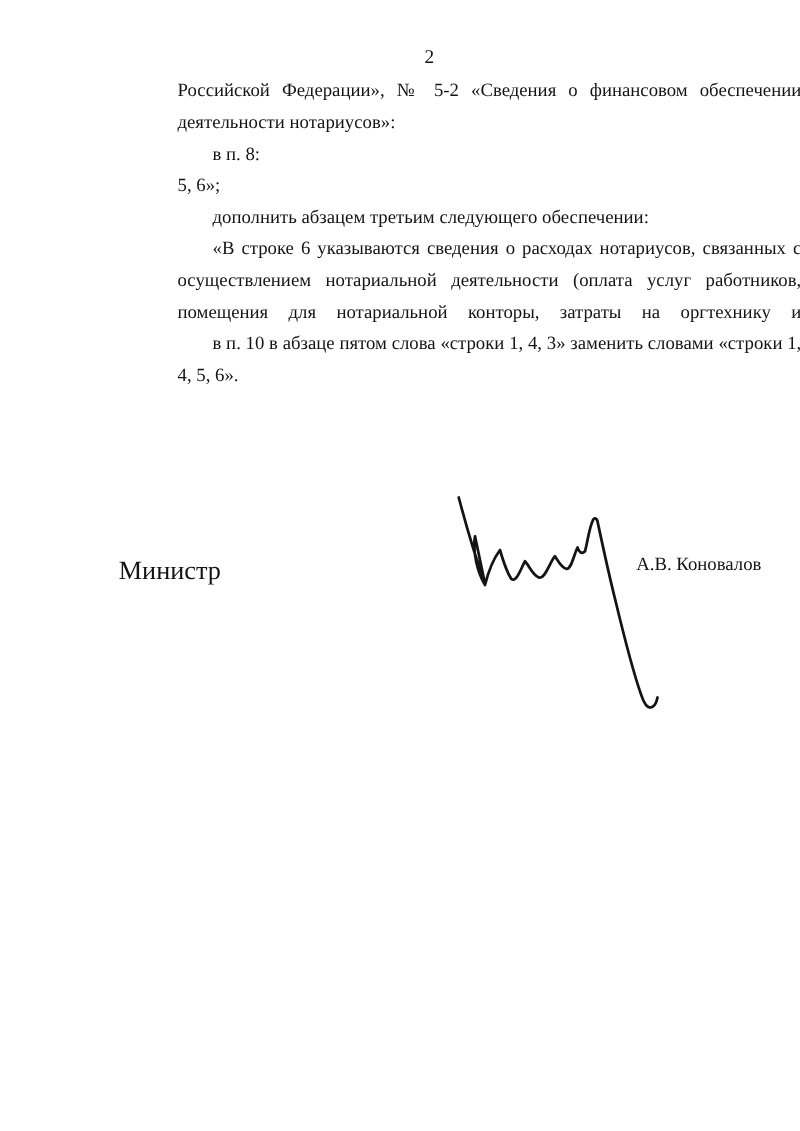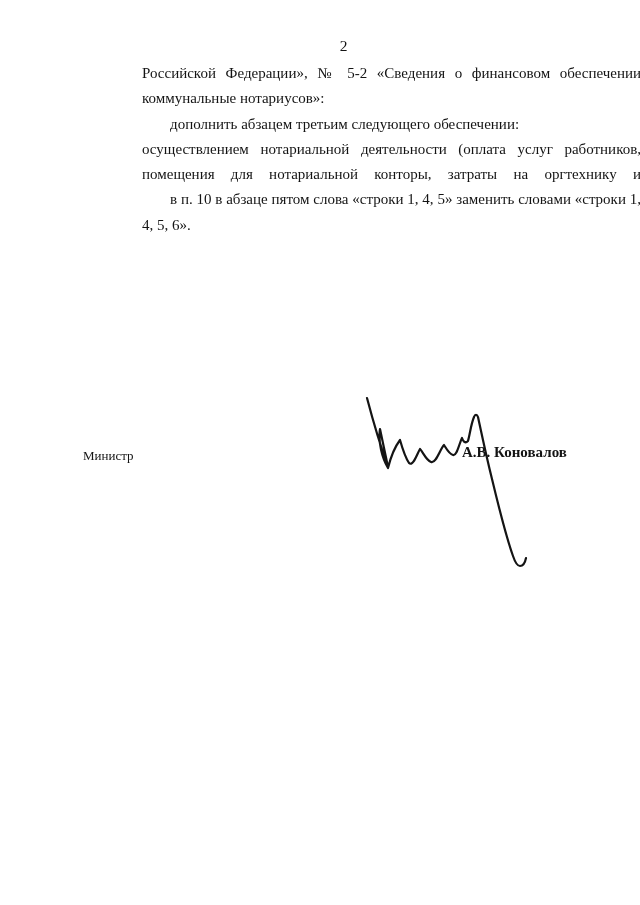--- a/index.html
+++ b/index.html
@@ -26,46 +26,49 @@
     white-space:nowrap;
   }
   .line.fill{
     white-space:normal;
     text-align:justify;
     text-align-last:justify;
     overflow:hidden;
   }
   .line.indent{padding-left:28px;}
   .sig-title{
-    position:absolute;left:83px;top:447px;
-    font-size:13px;line-height:18px;
+    position:absolute;left:95px;top:447px;
+    font-size:21px;line-height:18px;
   }
   .sig-name{
-    position:absolute;left:462px;top:443px;
-    font-size:15px;line-height:18px;white-space:nowrap;font-weight:bold;
+    position:absolute;left:509px;top:443px;
+    font-size:15px;line-height:18px;white-space:nowrap;
   }
   .signature-svg{
     position:absolute;left:0;top:0;
     pointer-events:none;
   }
 </style>
 </head>
 <body>
 
 <div class="page">
 
   <div class="page-number">2</div>
 
   <div class="body-text">
     <div class="line fill">Российской Федерации», № 5-2 «Сведения о финансовом обеспечении</div>
-    <div class="line">коммунальные нотариусов»:</div>
+    <div class="line">деятельности нотариусов»:</div>
+    <div class="line indent">в п. 8:</div>
+    <div class="line">5, 6»;</div>
     <div class="line indent">дополнить абзацем третьим следующего обеспечении:</div>
+    <div class="line indent fill">«В строке 6 указываются сведения о расходах нотариусов, связанных с</div>
     <div class="line fill">осуществлением нотариальной деятельности (оплата услуг работников, аренда</div>
     <div class="line fill">помещения для нотариальной конторы, затраты на оргтехнику и канцелярские</div>
-    <div class="line indent fill">в п. 10 в абзаце пятом слова «строки 1, 4, 5» заменить словами «строки 1,</div>
+    <div class="line indent fill">в п. 10 в абзаце пятом слова «строки 1, 4, 3» заменить словами «строки 1,</div>
     <div class="line">4, 5, 6».</div>
   </div>
 
   <div class="sig-title">Министр</div>
 
   <svg class="signature-svg" width="640" height="905" viewBox="0 0 640 905" aria-hidden="true">
     <path d="M 367 398
              C 372 417 379 442 388 467
              L 380 429
              C 378 442 382 458 388 468

